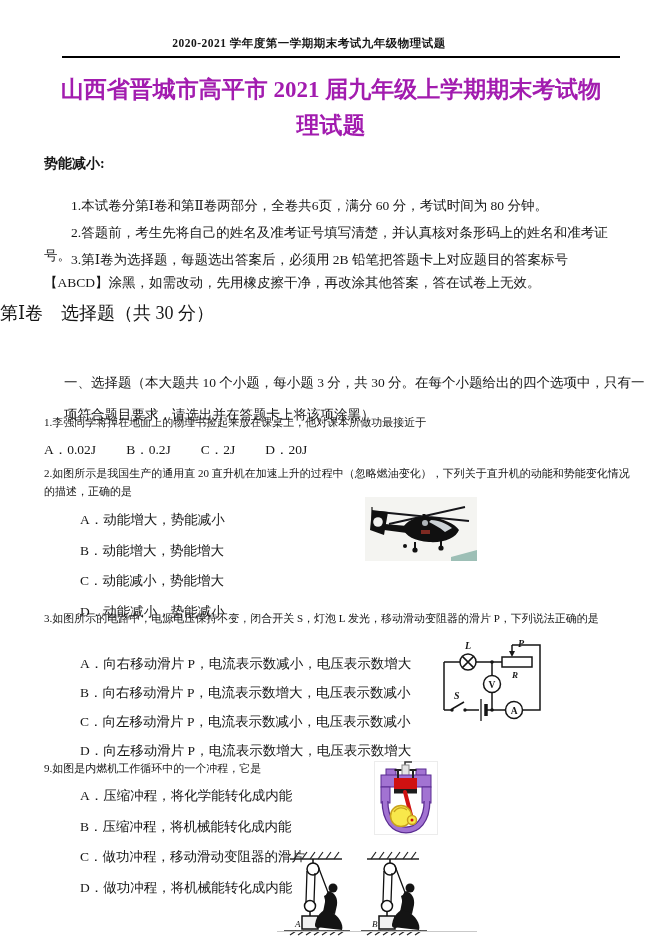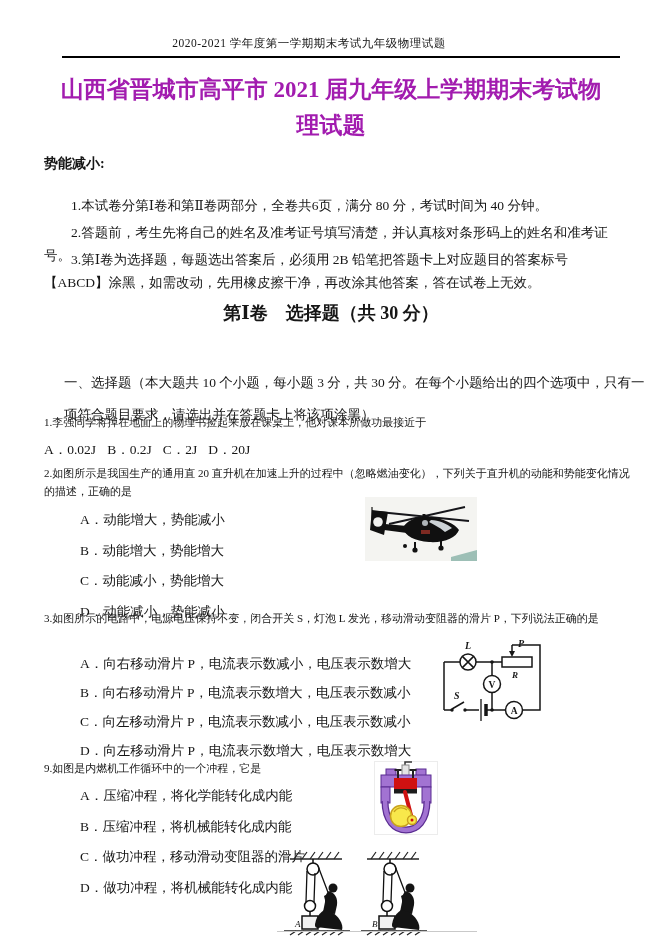--- a/index.html
+++ b/index.html
@@ -1,30 +1,30 @@
 <!DOCTYPE html>
 <html><head>
 <meta charset="utf-8">
 <style>
   html,body{margin:0;padding:0;background:#fff;}
   .page{position:relative;width:662px;height:936px;background:#ffffff;
         font-family:"Liberation Serif","DejaVu Serif",serif;color:#161616;overflow:hidden;}
   .abs{position:absolute;}
-  .hdr{top:36px;left:0;width:618px;text-align:center;font-size:11.5px;font-weight:normal;letter-spacing:.5px;}
+  .hdr{top:36px;left:0;width:618px;text-align:center;font-size:11.5px;font-weight:bold;letter-spacing:.5px;}
   .hdr-line{top:56px;left:62px;width:558px;height:2px;background:#000;}
   .title{top:72px;left:30px;width:602px;margin:0;text-align:center;font-size:23px;font-weight:bold;line-height:36px;}
   .notice-head{top:155px;left:44px;font-size:14px;font-weight:bold;}
   .para{left:44px;width:588px;font-size:13.5px;line-height:23px;}
   .indent{text-indent:2em;}
   .n1{top:180px}.n2{top:207px}.n3{top:234px}
-  .sec-title{top:301px;left:0;width:662px;text-align:center;font-size:18px;font-weight:bold;}
+  .sec-title{top:301px;left:0;width:662px;font-size:18px;font-weight:normal;}
   .intro{top:353px;line-height:32px;margin-left:20px;}
   .stem{left:44px;width:588px;font-size:11px;line-height:17.5px;}
   .q1s{top:414px}.q2s{top:465px;width:586px}.q3s{top:610px;width:586px}.q4s{top:760px}
-  .optrow{top:441px;left:44px;font-size:13.5px;display:flex;gap:11px;}
+  .optrow{top:441px;left:44px;font-size:13.5px;display:flex;gap:30px;}
   .optcol{left:44px;font-size:13.5px;}
   .optcol div{white-space:nowrap;margin-left:36px;}
   .q2o{top:511px}.q2o div{margin-bottom:12.5px;}
   .q3o{top:655px;width:380px}.q3o div{margin-bottom:11px;}
   .q4o{top:787px}.q4o div{margin-bottom:12.5px;}
   .fig-heli{left:365px;top:497px;}
   .fig-circuit{left:430px;top:636px;}
   .fig-engine{left:374px;top:761px;}
   .fig-pulleyA{left:280px;top:850px;}
   .fig-pulleyB{left:357px;top:850px;}
@@ -35,21 +35,21 @@
 <body>
 
 <div class="page">
 
   <div class="abs hdr">2020-2021 学年度第一学期期末考试九年级物理试题</div>
   <div class="abs hdr-line"></div>
 
   <h1 class="abs title" style="color: #a21caf;"><span>山西省晋城市高平市 2021 届九年级上学期期末考试物</span><br><span>理试题</span></h1>
 
   <div class="abs notice-head">势能减小:</div>
-  <p class="abs para indent n1">1.本试卷分第Ⅰ卷和第Ⅱ卷两部分，全卷共6页，满分 80 分，考试时间为 40 分钟。</p>
+  <p class="abs para indent n1">1.本试卷分第Ⅰ卷和第Ⅱ卷两部分，全卷共6页，满分 60 分，考试时间为 80 分钟。</p>
   <p class="abs para indent n2">2.答题前，考生先将自己的姓名及准考证号填写清楚，并认真核对条形码上的姓名和准考证号。</p>
   <p class="abs para indent n3">3.第Ⅰ卷为选择题，每题选出答案后，必须用 2B 铅笔把答题卡上对应题目的答案标号【ABCD】涂黑，如需改动，先用橡皮擦干净，再改涂其他答案，答在试卷上无效。</p>
 
   <div class="abs sec-title">第Ⅰ卷　选择题（共 30 分）</div>
   <p class="abs para intro">一、选择题（本大题共 10 个小题，每小题 3 分，共 30 分。在每个小题给出的四个选项中，只有一项符合题目要求，请选出并在答题卡上将该项涂黑）</p>
 
   <div class="abs stem q1s">1.李强同学将掉在地面上的物理书捡起来放在课桌上，他对课本所做功最接近于</div>
   <div class="abs optrow">
     <span>A．0.02J</span>
     <span>B．0.2J</span>

